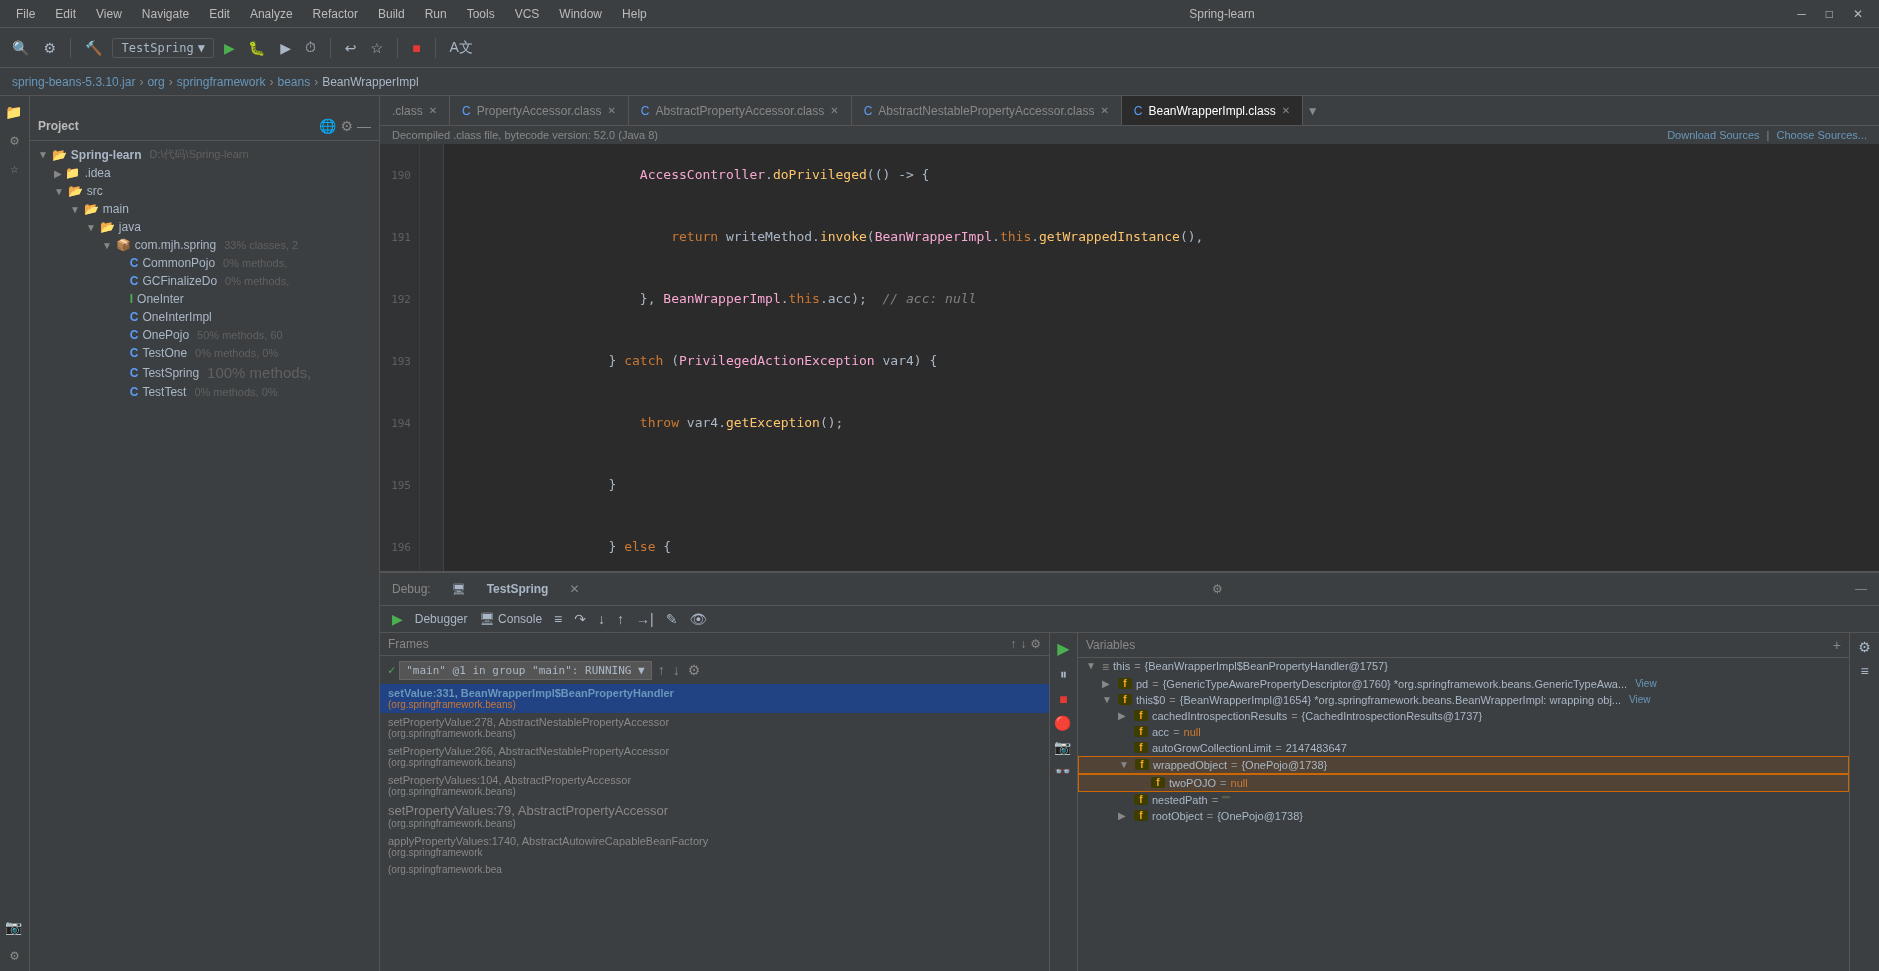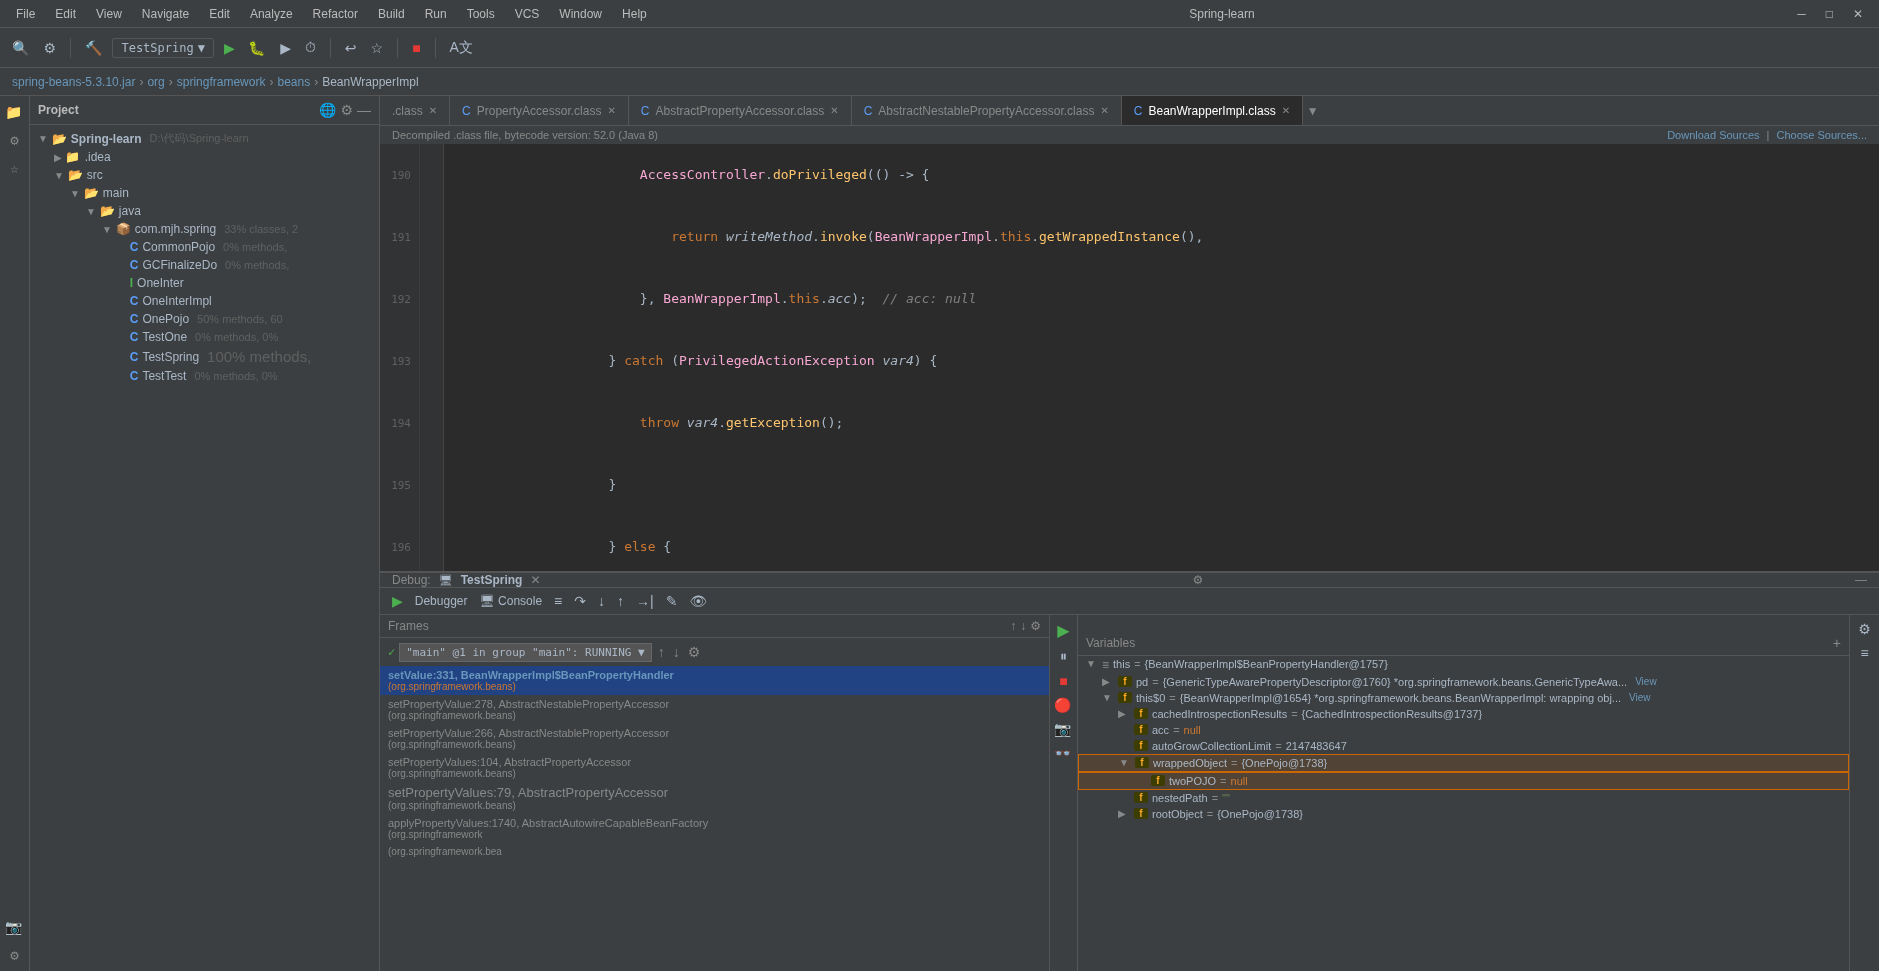--- a/index.html
+++ b/index.html
@@ -18,21 +18,21 @@
     
     #breadcrumb { background: #3c3f41; height: 28px; display: flex; align-items: center; padding: 0 12px; gap: 4px; border-bottom: 1px solid #555; font-size: 12px; color: #bbbbbb; font-family: Arial, sans-serif; }
     #breadcrumb span { color: #6897bb; cursor: pointer; }
     #breadcrumb .sep { color: #888; }
 
     
     #main { display: flex; height: calc(971px - 28px - 40px - 28px); }
 
     
     #sidebar { width: 350px; background: #3c3f41; border-right: 1px solid #555; display: flex; flex-direction: column; }
-    #sidebar-header { background: #3c3f41; padding: 6px 8px; display: flex; align-items: center; gap: 8px; border-bottom: 1px solid #555; font-size: 12px; font-family: Arial, sans-serif; }
+    #sidebar-header { background: #3c3f41; padding: 6px 8px; display: flex; align-items: center; gap: 8px; border-bottom: 1px solid #555; font-size: 12px; font-family: Arial, sans-serif; margin-top: 16px; }
     .sidebar-icons { display: flex; gap: 4px; margin-left: auto; }
     .sidebar-icon-btn { background: none; border: none; color: #888; cursor: pointer; font-size: 14px; }
 
     #project-tree { flex: 1; overflow-y: auto; padding: 4px 0; background: #3c3f41; }
     .tree-item { padding: 2px 8px; cursor: pointer; display: flex; align-items: center; gap: 4px; font-size: 12px; color: #a9b7c6; font-family: Arial, sans-serif; white-space: nowrap; overflow: hidden; }
     .tree-arrow { color: #888; font-size: 10px; }
 
     
     #editor-area { flex: 1; display: flex; flex-direction: column; background: #2b2b2b; }
 
@@ -54,25 +54,25 @@
     .code-line { display: flex; align-items: stretch; min-height: 20px; }
     .line-number { width: 40px; min-width: 40px; text-align: right; padding-right: 8px; color: #606060; font-size: 11px; background: #313335; border-right: 1px solid #3d3d3d; display: flex; align-items: center; justify-content: flex-end; user-select: none; }
     .gutter { width: 24px; min-width: 24px; background: #313335; border-right: 1px solid #444; display: flex; align-items: center; justify-content: center; }
     .line-content { padding: 1px 8px; flex: 1; white-space: pre; font-size: 13px; line-height: 20px; }
 
     
     .kw { color: #cc7832; }
     .comment { color: #808080; font-style: italic; }
     .type { color: #f9a8d4; }
     .method { color: #ffc66d; }
-    .var { color: #a9b7c6; font-style: italic; }
+    .var { color: #a9b7c6; }
 
     
     #debug-area { height: 400px; background: #3c3f41; border-top: 2px solid #555; display: flex; flex-direction: column; }
-    #debug-header { background: #3c3f41; padding: 0 12px; display: flex; align-items: center; gap: 8px; border-bottom: 1px solid #555; font-size: 12px; font-family: Arial, sans-serif; }
+    #debug-header { background: #3c3f41; padding: 9px 12px; display: flex; align-items: center; gap: 21px; border-bottom: 1px solid #555; font-size: 12px; font-family: Arial, sans-serif; }
     .debug-close { color: #888; cursor: pointer; }
     .debug-gear { color: #888; cursor: pointer; margin-left: auto; }
 
     #debug-toolbar { background: #3c3f41; display: flex; align-items: center; gap: 4px; padding: 3px 8px; border-bottom: 1px solid #555; }
     .debug-btn { background: none; border: none; color: #a9b7c6; cursor: pointer; font-size: 14px; padding: 2px 4px; border-radius: 2px; }
     .debug-btn-active { color: #4caf50; }
 
     
     #frames-panel { width: 670px; min-width: 670px; border-right: 1px solid #555; display: flex; flex-direction: column; overflow: hidden; }
     #frames-header { padding: 4px 8px; font-size: 12px; color: #888; border-bottom: 1px solid #555; display: flex; align-items: center; justify-content: space-between; font-family: Arial, sans-serif; }
@@ -86,21 +86,21 @@
 
     #frames-list { flex: 1; overflow-y: auto; }
     .frame-item { padding: 3px 8px; cursor: pointer; font-size: 11px; font-family: Arial, sans-serif; display: flex; flex-direction: column; }
     .frame-item.selected { background: #214283; }
     .frame-main { color: #6897bb; font-weight: bold; }
     .frame-sub { color: #888; font-size: 10px; }
     .frame-beans { color: #cc7832; }
 
     
     #variables-panel { flex: 1; display: flex; flex-direction: column; overflow: hidden; }
-    #variables-header { padding: 4px 8px; font-size: 12px; color: #888; border-bottom: 1px solid #555; display: flex; align-items: center; justify-content: space-between; font-family: Arial, sans-serif; margin-top: 16px; }
+    #variables-header { padding: 4px 8px; font-size: 12px; color: #888; border-bottom: 1px solid #555; display: flex; align-items: center; justify-content: space-between; font-family: Arial, sans-serif; }
     .var-add-btn { background: none; border: none; color: #888; cursor: pointer; font-size: 14px; }
 
     #variables-list { flex: 1; overflow-y: auto; }
     .var-item { padding: 2px 8px; display: flex; align-items: flex-start; gap: 4px; font-size: 11px; font-family: Arial, sans-serif; cursor: pointer; }
     .var-arrow { color: #888; cursor: pointer; font-size: 10px; width: 12px; }
     .var-field-icon { color: #f9a825; font-size: 10px; font-weight: bold; background: #3d3d00; border-radius: 2px; padding: 0 2px; min-width: 14px; text-align: center; }
     .var-name { color: #a9b7c6; }
     .var-equals { color: #888; }
     .var-value { color: #a9b7c6; }
     .var-value.null { color: #cc7832; }

